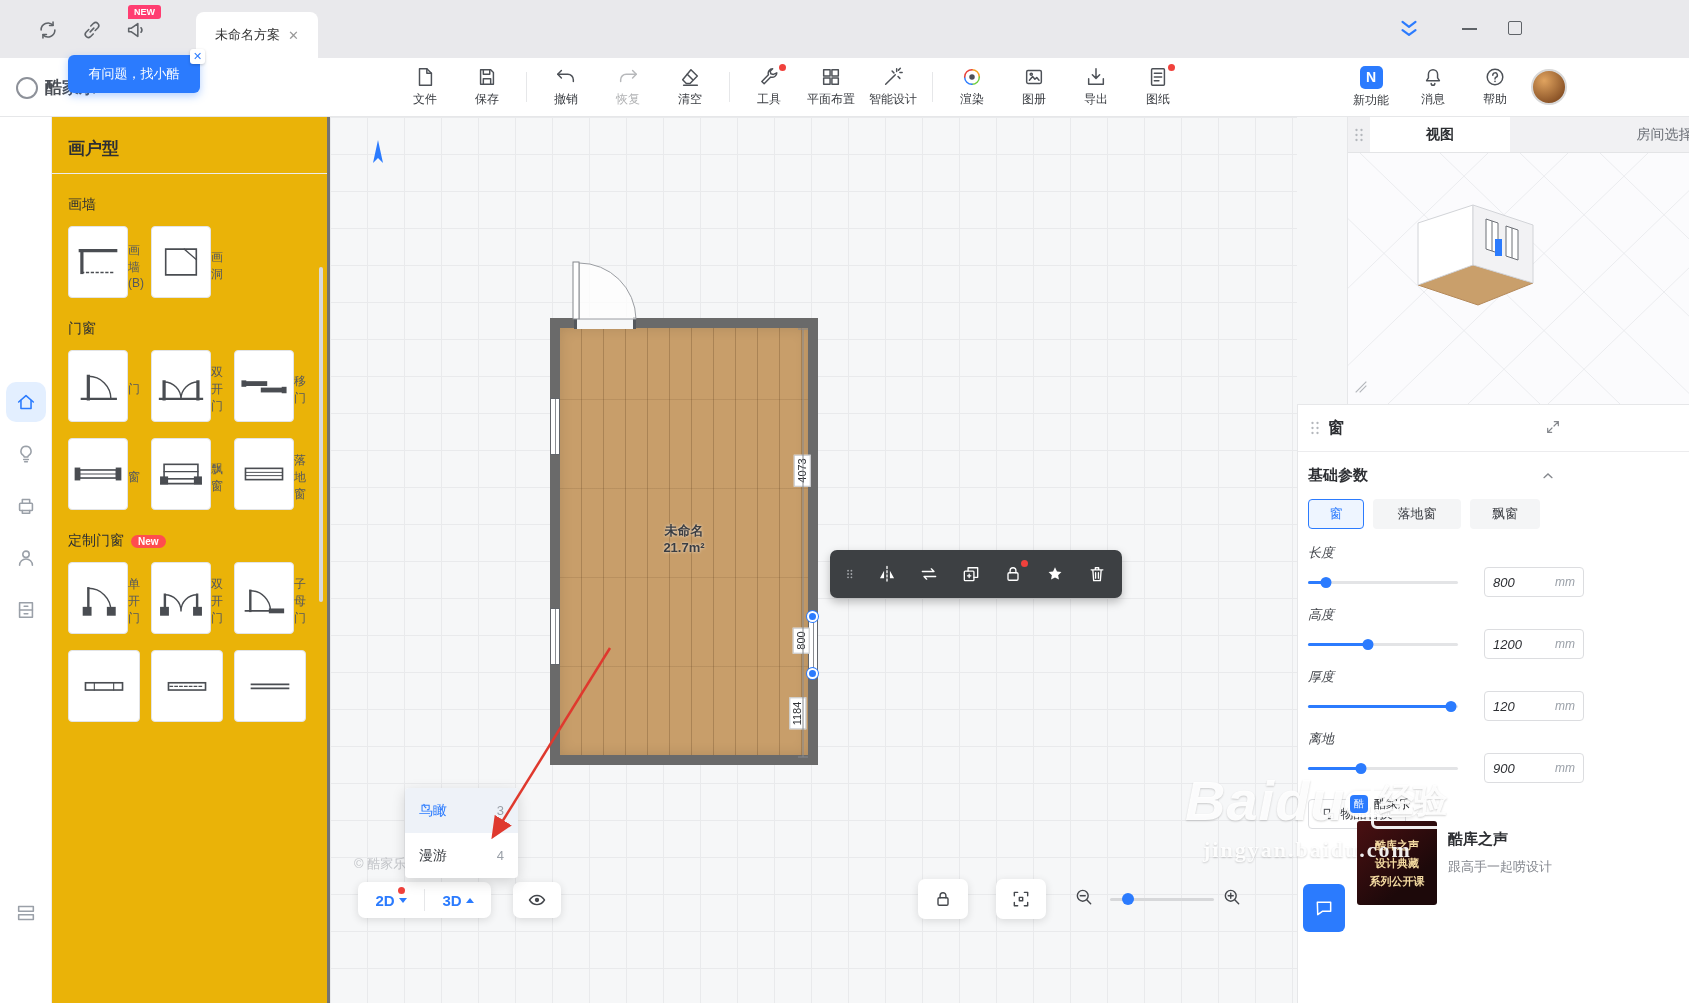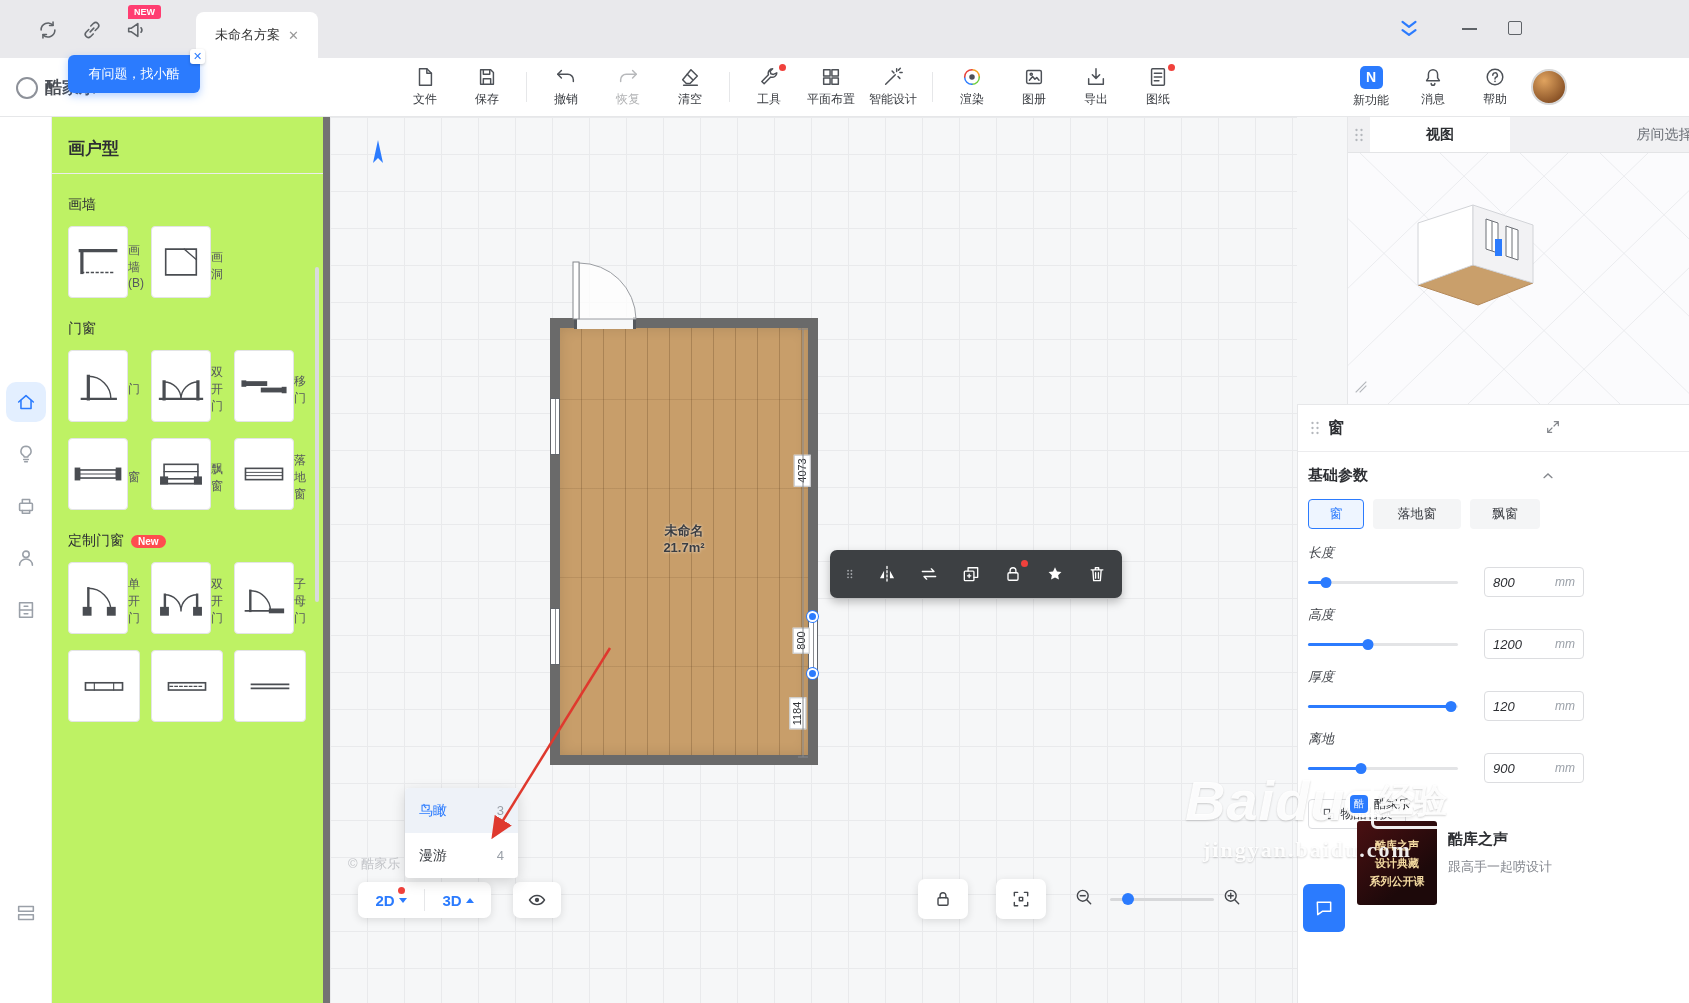--- a/index.html
+++ b/index.html
@@ -40,21 +40,21 @@
   #avatar { width:36px; height:36px; border-radius:50%; background:radial-gradient(circle at 35% 30%, #e0a35f, #8a5327 75%); border:2px solid #d8d8d8; }
 
   
   #sidebar { position:absolute; left:0; top:117px; width:52px; height:886px; background:#fff; border-right:1px solid #ededef; }
   .sb-item { position:absolute; left:6px; width:40px; height:40px; border-radius:10px; display:flex; align-items:center; justify-content:center; }
   .sb-item.active { background:#e3efff; }
   .sb-ic { width:22px; height:22px; fill:none; stroke:#9aa0a8; stroke-width:1.7; stroke-linecap:round; stroke-linejoin:round; }
   .sb-item.active .sb-ic { stroke:#2b7bfe; }
 
   
-  #left-panel { position:absolute; left:52px; top:117px; width:278px; height:886px; background:#bef264; border-right:7px solid #737373; overflow:hidden; }
+  #left-panel { position:absolute; left:52px; top:117px; width:278px; height:886px; background:#eab308; border-right:3px solid #737373; overflow:hidden; }
   #lp-title { padding:20px 16px 13px; font-size:17px; font-weight:bold; color:#2d2f33; }
   .lp-divider { height:1px; background:#ececee; }
   .lp-section { margin:22px 16px 12px; font-size:14px; color:#2d2f33; display:flex; align-items:center; gap:7px; }
   .lp-new { background:#ff4d4f; color:#fff; font-size:10px; font-weight:bold; padding:1px 7px; border-radius:8px; }
   .lp-grid { padding:0 16px; display:grid; grid-template-columns:repeat(3,72px); column-gap:11px; row-gap:16px; }
   .lp-card { display:flex; flex-direction:row; align-items:center; cursor:pointer; }
   .lp-card .box { width:72px; height:72px; border:1px solid #e3e4e6; border-radius:4px; display:flex; align-items:center; justify-content:center; background:#fff; }
   .lp-card .cap { margin-top:7px; font-size:12px; color:#55585e; }
   .ci { width:58px; height:58px; fill:none; stroke:#4a4d52; stroke-width:2; stroke-linecap:square; }
   #lp-scrollbar { position:absolute; right:4px; top:150px; width:4px; height:335px; background:#d9dadc; border-radius:2px; }
@@ -96,21 +96,21 @@
   .caret.up { border-bottom:5px solid #2b7bfe; }
   #eye-btn { position:absolute; left:183px; top:765px; width:48px; height:36px; background:#fff; border-radius:7px; box-shadow:0 2px 8px rgba(0,0,0,.12); display:flex; align-items:center; justify-content:center; z-index:28; }
   .dk-ic { width:20px; height:20px; fill:none; stroke:#45484d; stroke-width:1.7; stroke-linecap:round; stroke-linejoin:round; }
 
   
   .cv-btn { position:absolute; top:762px; width:50px; height:40px; background:#fff; border-radius:7px; box-shadow:0 2px 8px rgba(0,0,0,.12); display:flex; align-items:center; justify-content:center; z-index:28; }
   #zoom-out { position:absolute; left:744px; top:770px; z-index:28; }
   #zoom-in { position:absolute; left:892px; top:770px; z-index:28; }
   #zoom-track { position:absolute; left:780px; top:781px; width:104px; height:3px; background:#d7d8da; border-radius:2px; z-index:28; }
   #zoom-handle { position:absolute; left:792px; top:776px; width:12px; height:12px; border-radius:50%; background:#2b7bfe; z-index:29; }
-  #canvas-watermark { position:absolute; left:18px; top:738px; font-size:13px; color:#c2c4c8; z-index:8; }
+  #canvas-watermark { position:absolute; left:24px; top:738px; font-size:13px; color:#c2c4c8; z-index:8; }
 
   
   #red-arrow { position:absolute; left:0; top:0; width:967px; height:886px; z-index:45; pointer-events:none; }
 
   
   #right-top { position:absolute; left:1347px; top:117px; width:472px; height:287px; background:#fff; border-left:1px solid #e6e7e9; }
   #rt-tabs { height:36px; display:flex; align-items:stretch; background:#f1f1f3; border-bottom:1px solid #e3e4e6; }
   .rt-dots { width:22px; display:flex; align-items:center; justify-content:center; }
   .rt-tab { display:flex; align-items:center; justify-content:center; font-size:14px; color:#6a6e75; }
   .rt-tab.active { background:#fff; color:#2d2f33; font-weight:bold; width:140px; }

